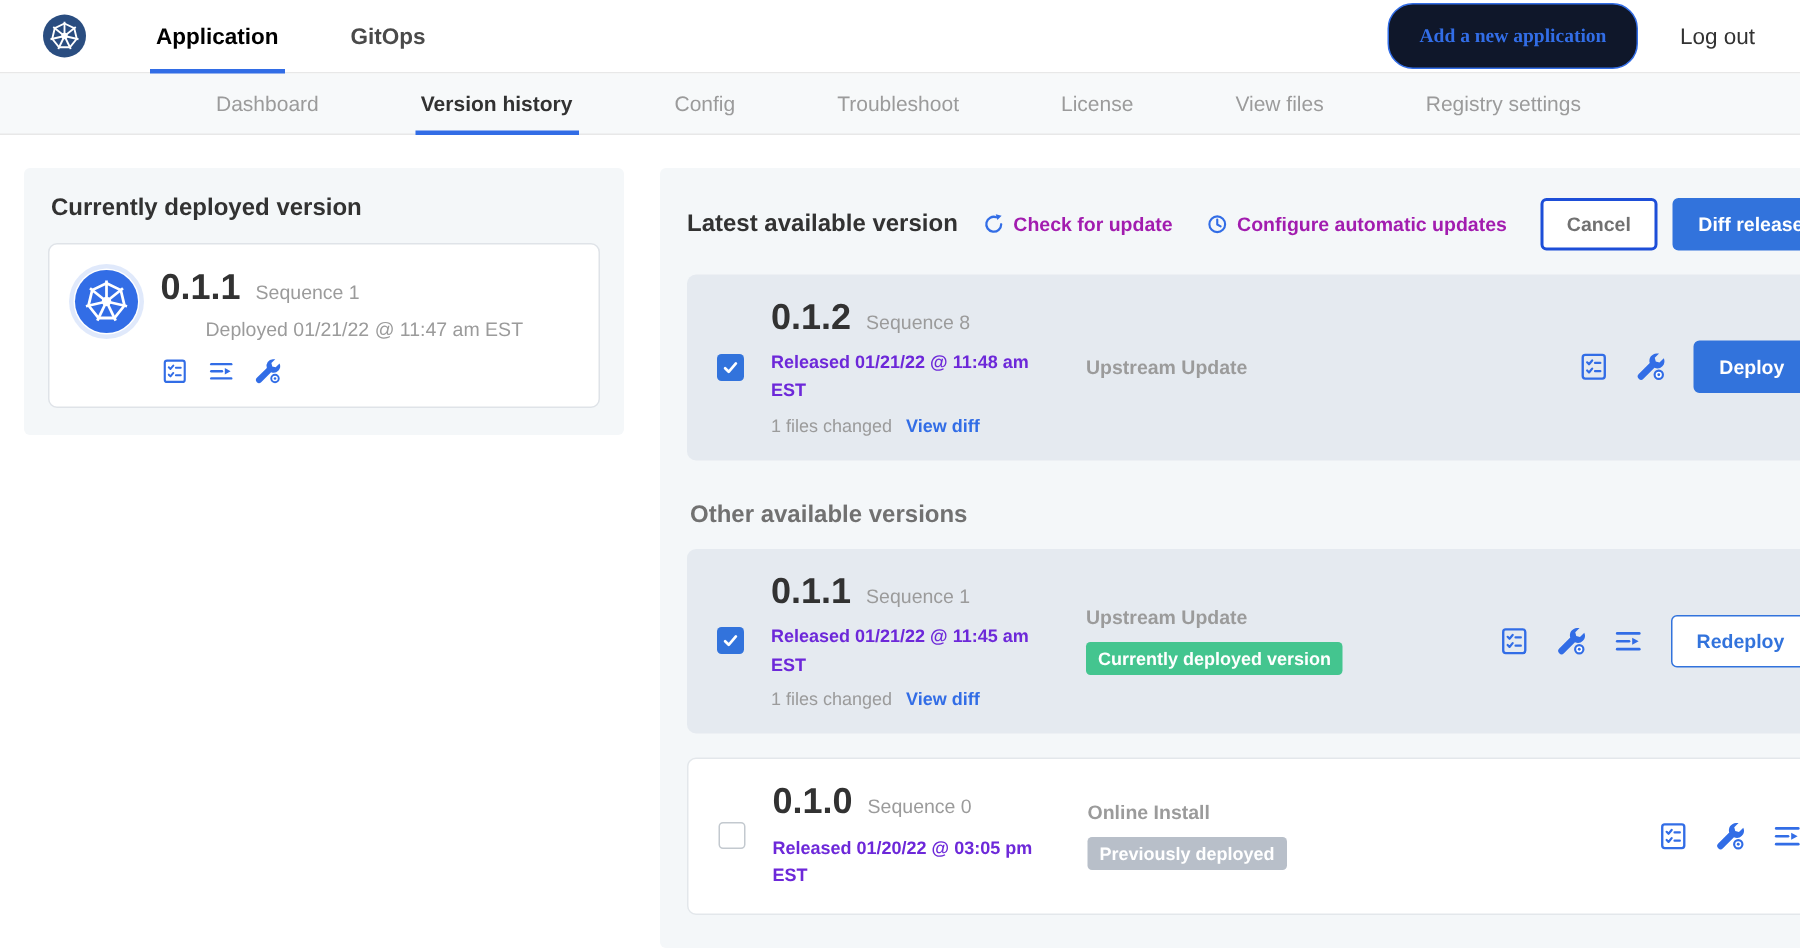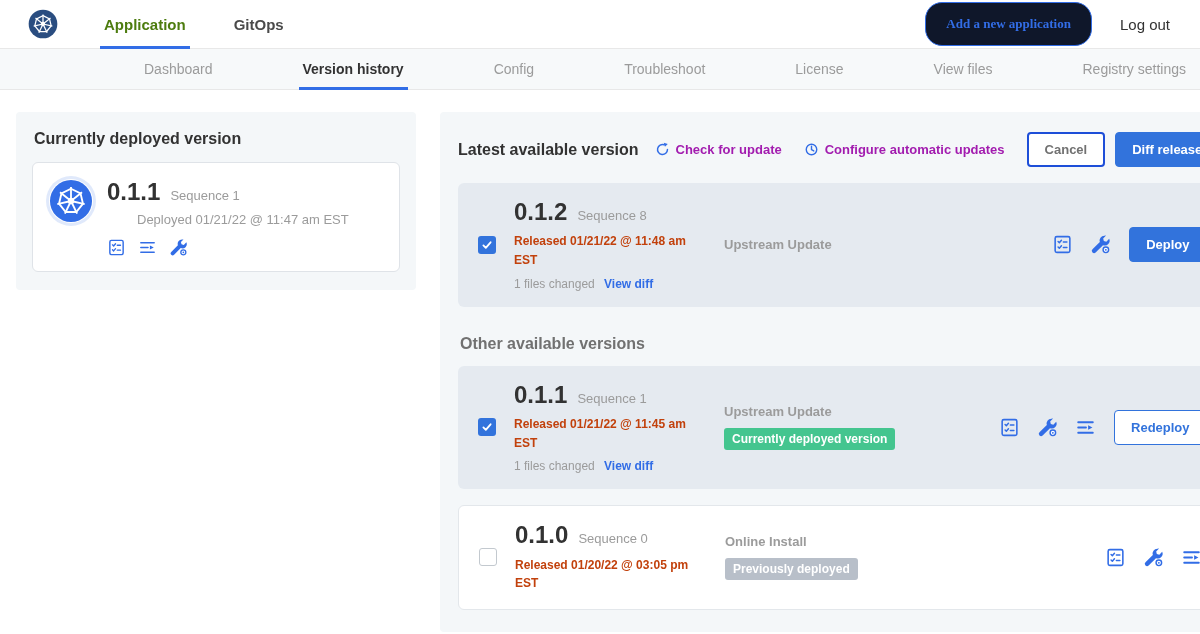--- a/index.html
+++ b/index.html
@@ -8,28 +8,28 @@
     width:1200px; height:634px; overflow:hidden;
     font-family:"Liberation Sans", sans-serif;
     color:#323232; background:#ffffff;
   }
   svg.icon { display:block; }
 
   
   .topnav { height:49px; display:flex; align-items:center; padding:0 30px 0 28px; border-bottom:1px solid #e8e8e8; background:#fff; }
   .topnav .logo-wrap { width:30px; height:30px; margin-right:42px; color:#2a4d80; flex-shrink:0; }
   .topnav-tab { height:49px; display:flex; align-items:center; padding:0 4px; margin-right:40px; font-size:15px; font-weight:600; color:#4a4a4a; position:relative; cursor:pointer; }
-  .topnav-tab.active { font-weight:700; color:#4d7c0f; }
+  .topnav-tab.active { font-weight:700; color:#000000; }
   .topnav-tab.active::after { content:""; position:absolute; left:0; right:0; bottom:0; height:3px; background:#326de6; }
   .top-spacer { flex:1; }
   .add-app-btn { border:1px solid #326de6; color:#326de6; background:#0f172a; border-radius:17px; height:44px; padding:0 20px; font-size:13px; font-weight:700; font-family:Liberation Serif, serif; cursor:pointer; }
   .logout { margin-left:28px; font-size:15px; color:#323232; cursor:pointer; }
 
   
-  .subnav { height:41px; background:#f7f9fa; border-bottom:1px solid #e8e8e8; display:flex; align-items:stretch; padding-left:140px;gap:22px; }
+  .subnav { height:41px; background:#f7f9fa; border-bottom:1px solid #e8e8e8; display:flex; align-items:stretch; padding-left:140px; }
   .subnav-tab { display:flex; align-items:center; padding:0 4px; margin-right:60px; font-size:14px; color:#9b9b9b; font-weight:500; position:relative; cursor:pointer; white-space:nowrap; }
   .subnav-tab.active { color:#323232; font-weight:700; }
   .subnav-tab.active::after { content:""; position:absolute; left:0; right:0; bottom:-1px; height:3px; background:#326de6; }
 
   
   .content { display:flex; align-items:flex-start; gap:24px; padding:22px 16px 0; }
   .panel { background:#f4f7f9; border-radius:4px; }
   .left-panel { width:400px; padding:18px 16px; flex-shrink:0; }
   .right-panel { flex:1; padding:18px 18px 22px; }
 
@@ -56,21 +56,21 @@
   .btn-outline { background:#ffffff; border:1px solid #3273dc; color:#3273dc; }
 
   
   .version-row { background:#e5eaf0; border-radius:6px; padding:16px 20px; display:flex; align-items:center; min-height:122px; }
   .version-row.white { background:#fff; border:1px solid #e3e7eb; min-height:102px; }
   .checkbox { width:18px; height:18px; border-radius:3px; margin-right:18px; flex-shrink:0; cursor:pointer; }
   .checkbox.checked { background:#3273dc; display:flex; align-items:center; justify-content:center; }
   .checkbox.unchecked { background:#fff; border:1px solid #c3c9cf; }
   .check-glyph { width:12px; height:12px; color:#fff; }
   .ver-info { width:198px; flex-shrink:0; }
-  .released { font-size:12px; font-weight:700; color:#c2410c; margin-top:7px; line-height:1.55; max-width:186px; }
+  .released { font-size:12px; font-weight:700; color:#6d28d9; margin-top:7px; line-height:1.55; max-width:186px; }
   .files-line { font-size:12px; color:#9b9b9b; margin-top:7px; }
   .view-diff { color:#326de6; font-weight:700; margin-left:6px; cursor:pointer; }
   .mid-col { flex:1; padding-left:12px; min-width:0; }
   .source-label { font-size:13px; font-weight:700; color:#9b9b9b; }
   .badge { display:inline-block; margin-top:9px; padding:4px 8px; border-radius:3px; color:#fff; font-size:12px; font-weight:700; white-space:nowrap; }
   .badge.green { background:#44c58f; }
   .badge.gray  { background:#b8bfc9; }
   .row-icons { display:flex; align-items:center; gap:17px; margin:0 18px 0 8px; }
   .row-icon { width:21px; height:21px; color:#326de6; cursor:pointer; }
   .row-icons.no-btn { margin-right:4px; }

